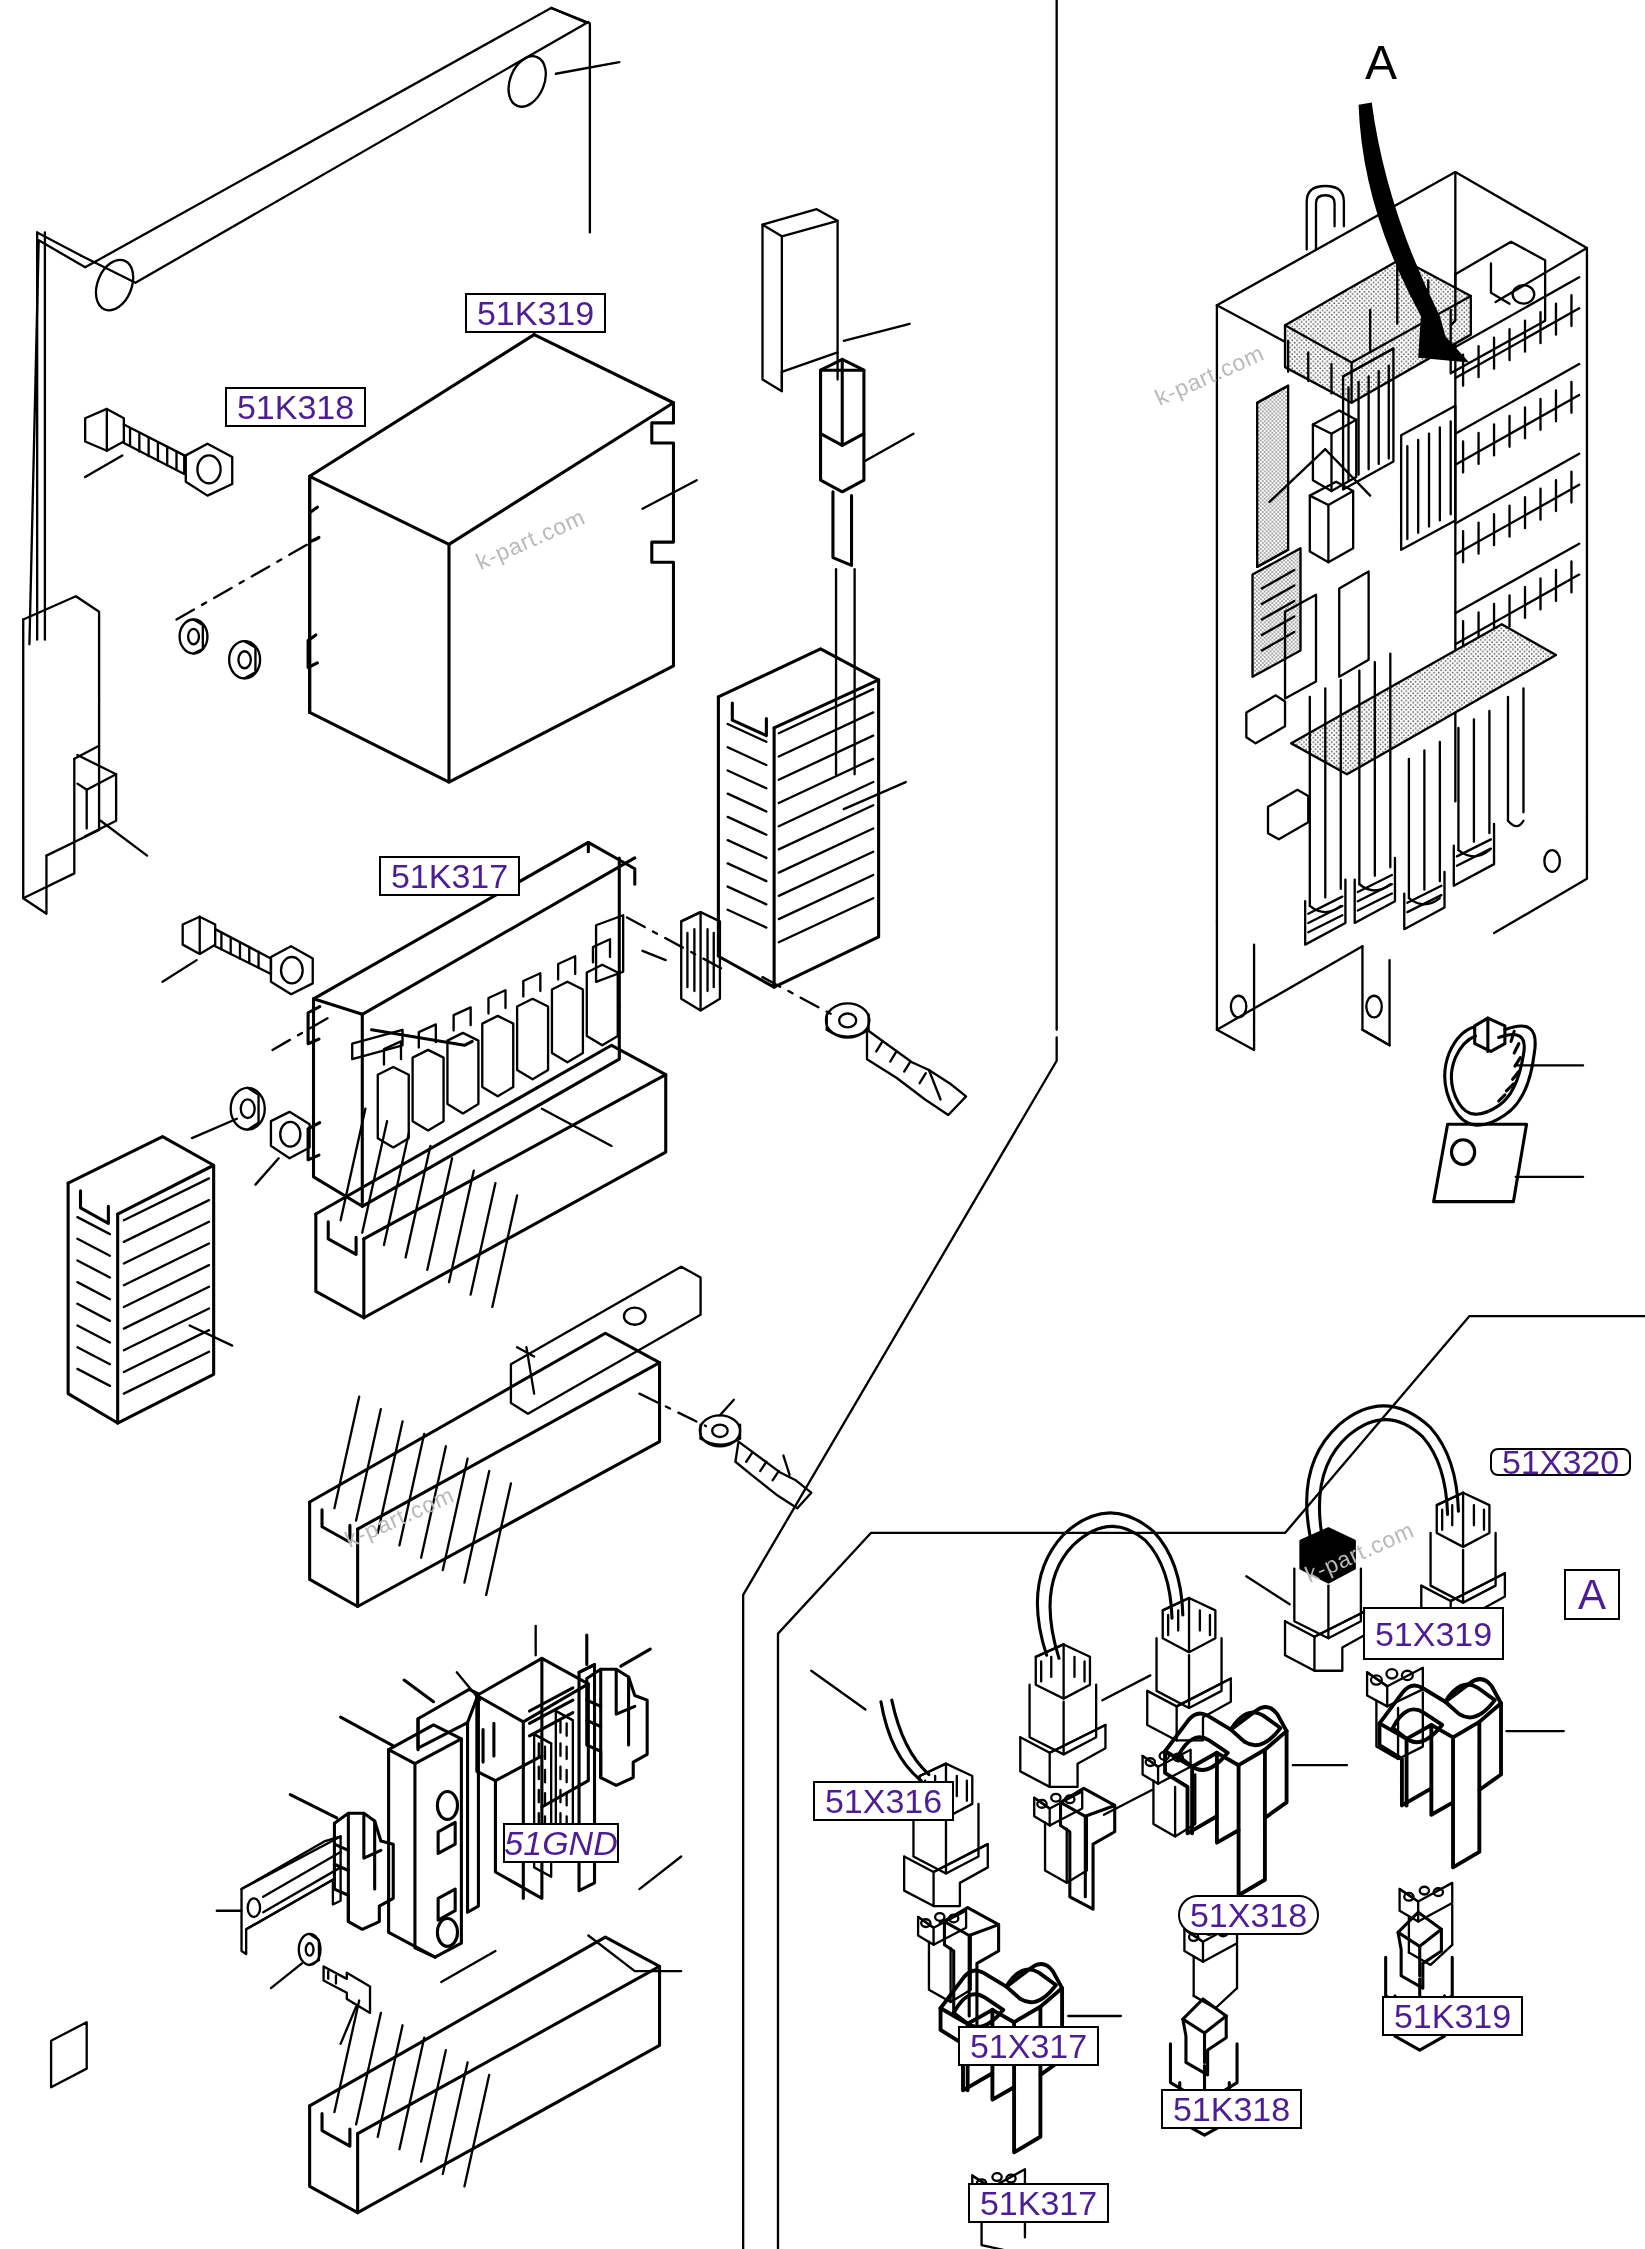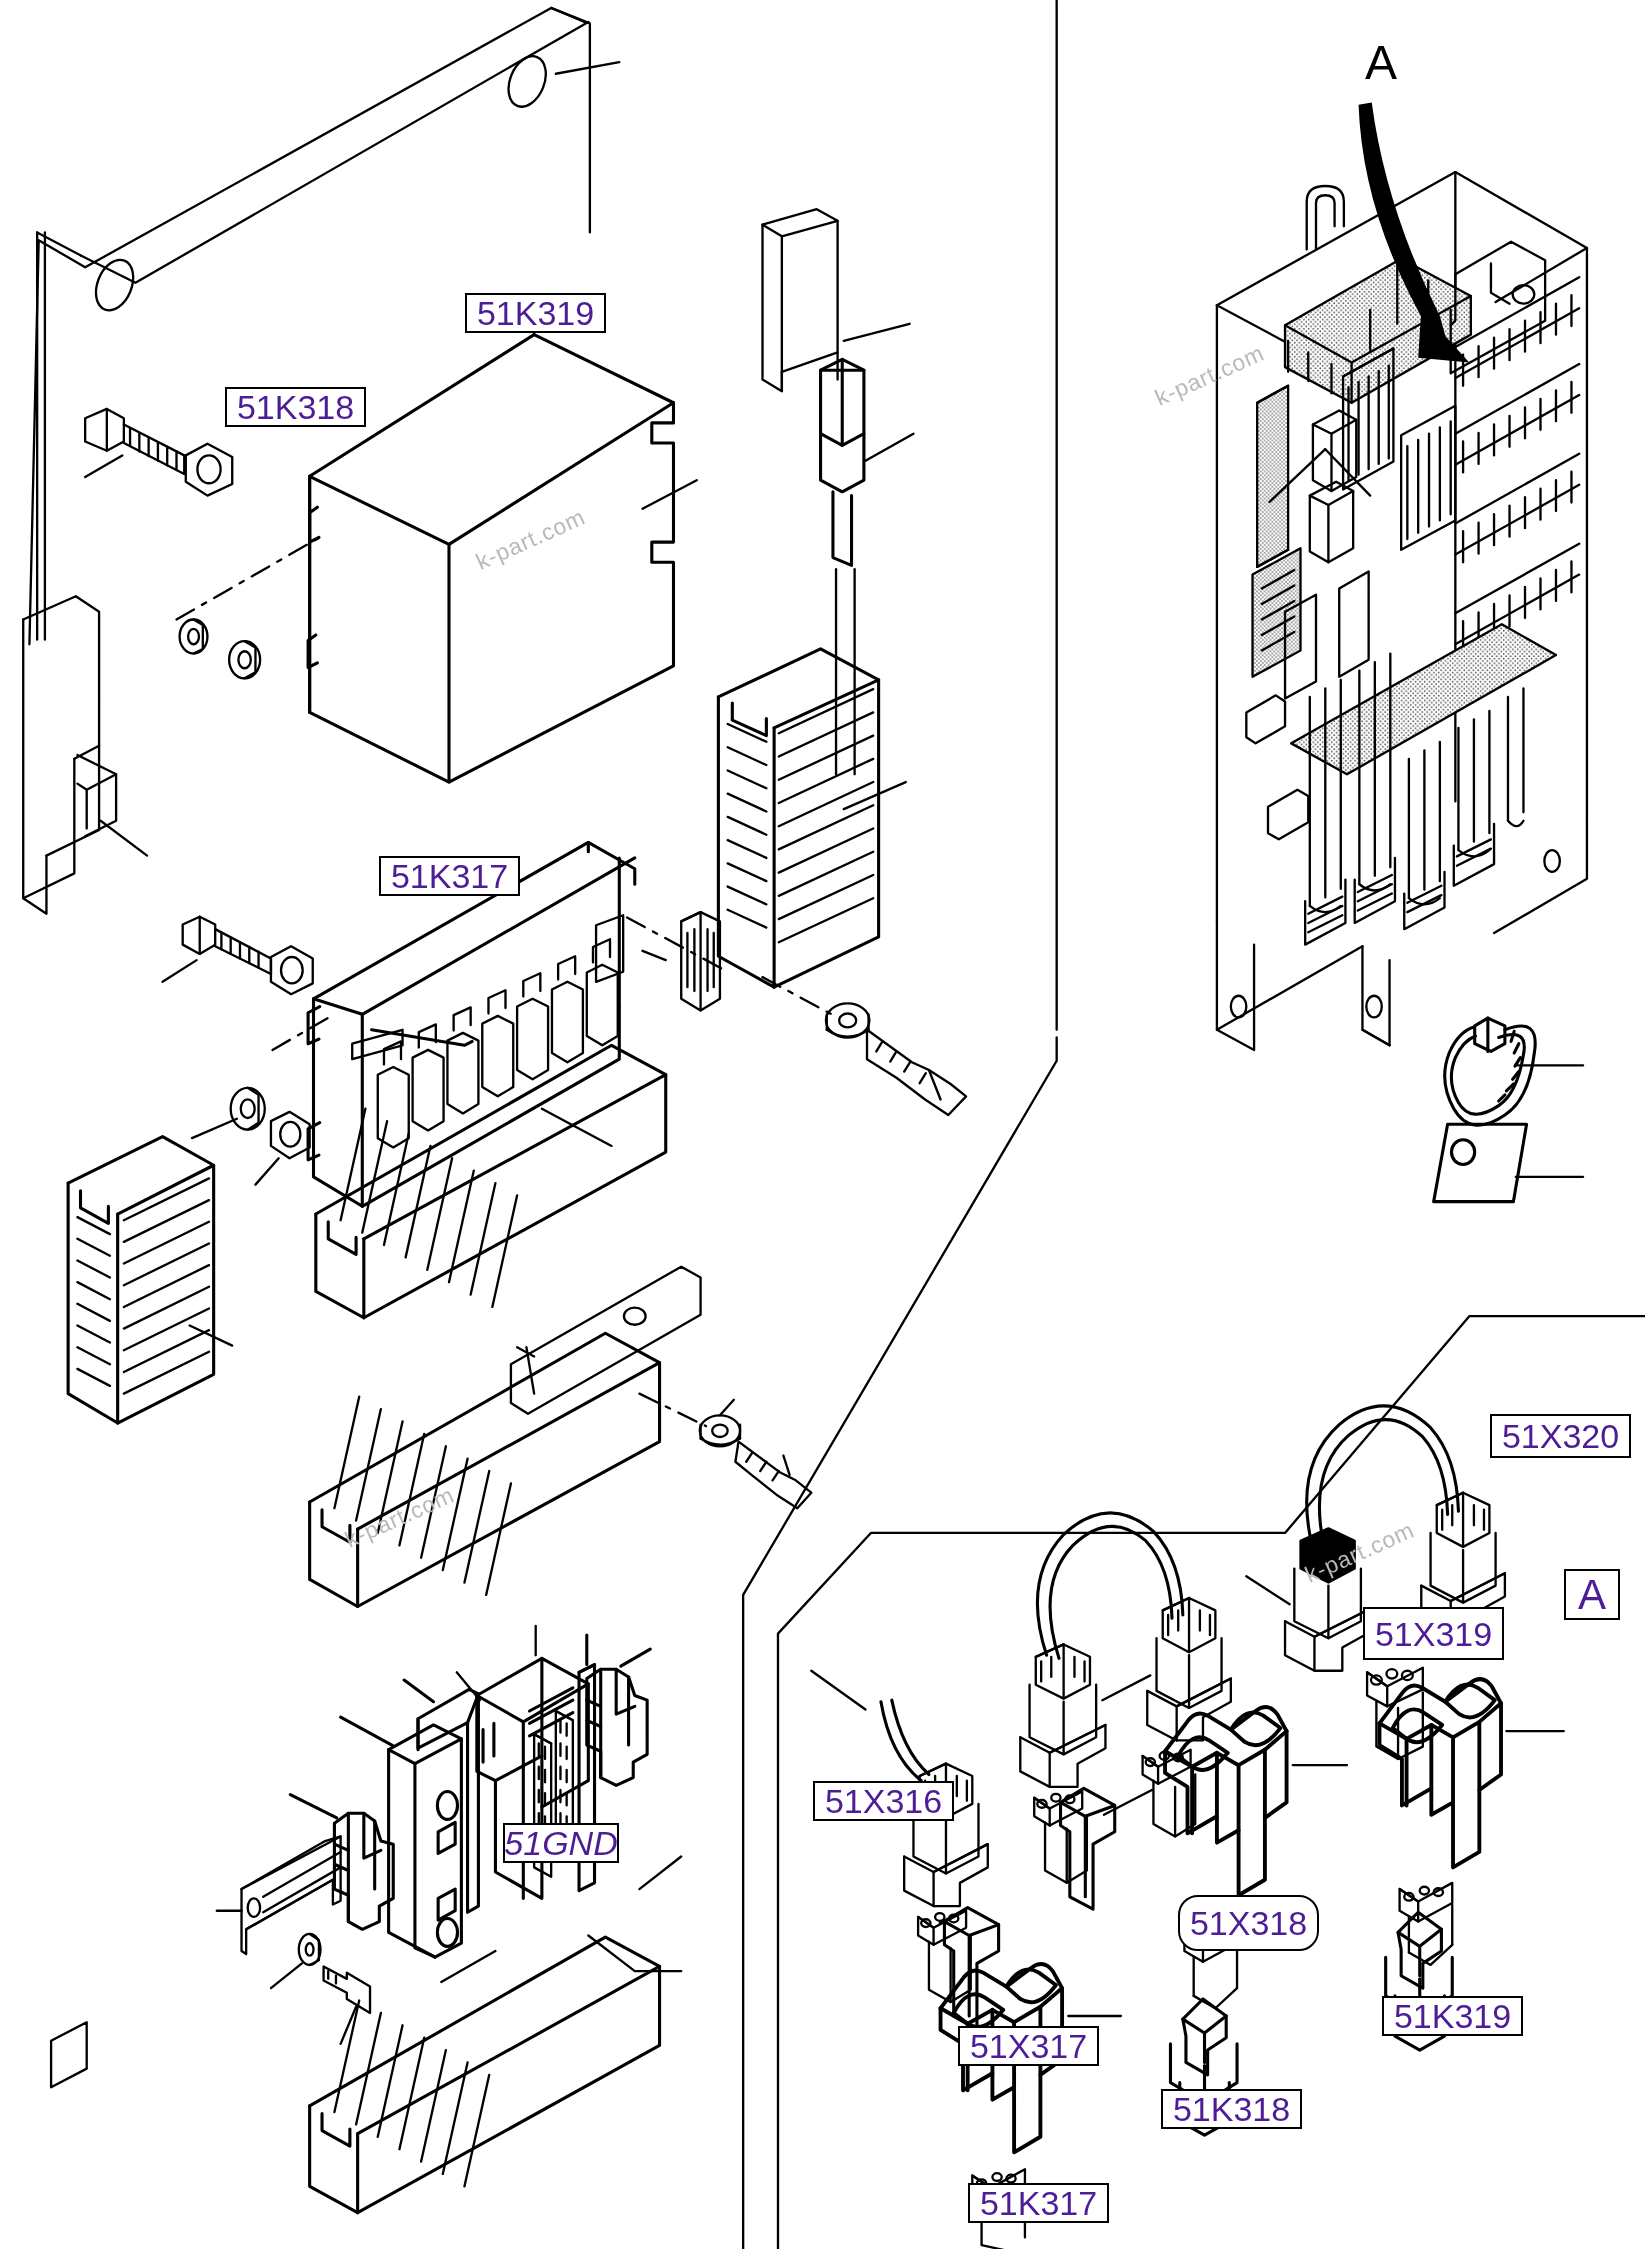--- a/index.html
+++ b/index.html
@@ -767,25 +767,25 @@
   <div class="callout big" style="left:225px;top:387px;width:141px;height:40px;">51K318</div>
 
   <div class="callout big" style="left:379px;top:856px;width:141px;height:40px;">51K317</div>
 
   <div class="callout big" style="left:503px;top:1823px;width:116px;height:40px;font-style:italic;">51GND</div>
 
   <div class="callout big" style="left:813px;top:1781px;width:141px;height:40px;">51X316</div>
 
   <div class="callout big" style="left:958px;top:1984px;width:141px;height:40px;margin-top:42px;">51X317</div>
 
-  <div class="callout big" style="left:1178px;top:1895px;width:141px;height:56px;border-radius:20px;">51X318</div>
+  <div class="callout big" style="left:1178px;top:1895px;width:141px;height:40px;border-radius:20px;">51X318</div>
 
   <div class="callout big" style="left:1363px;top:1607px;width:141px;height:53px;">51X319</div>
 
-  <div class="callout big" style="left:1490px;top:1414px;width:141px;height:44px;">51X320</div>
+  <div class="callout big" style="left:1490px;top:1448px;width:141px;height:28px;border-radius:8px;">51X320</div>
 
   <div class="callout big" style="left:968px;top:2183px;width:141px;height:40px;">51K317</div>
 
   <div class="callout big" style="left:1161px;top:2089px;width:141px;height:40px;">51K318</div>
 
   <div class="callout big" style="left:1382px;top:1996px;width:141px;height:40px;">51K319</div>
 
   <div class="callout sect" style="left:1564px;top:1569px;width:56px;height:51px;">A</div>
 
   <div class="plainlabel" style="left:1365px;top:39px;">A</div>

